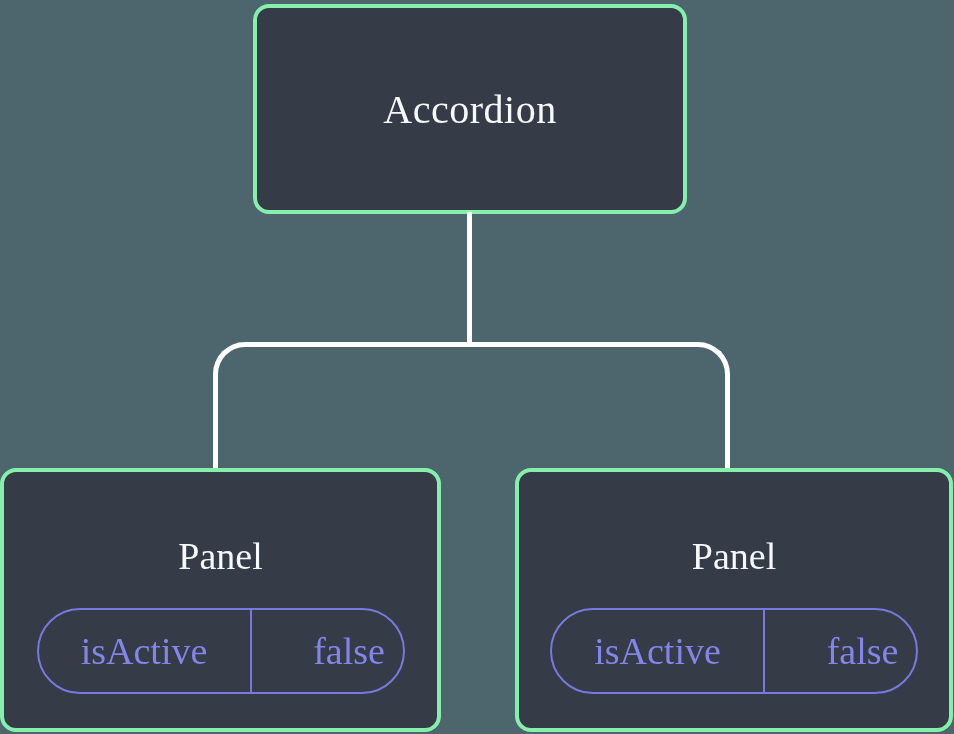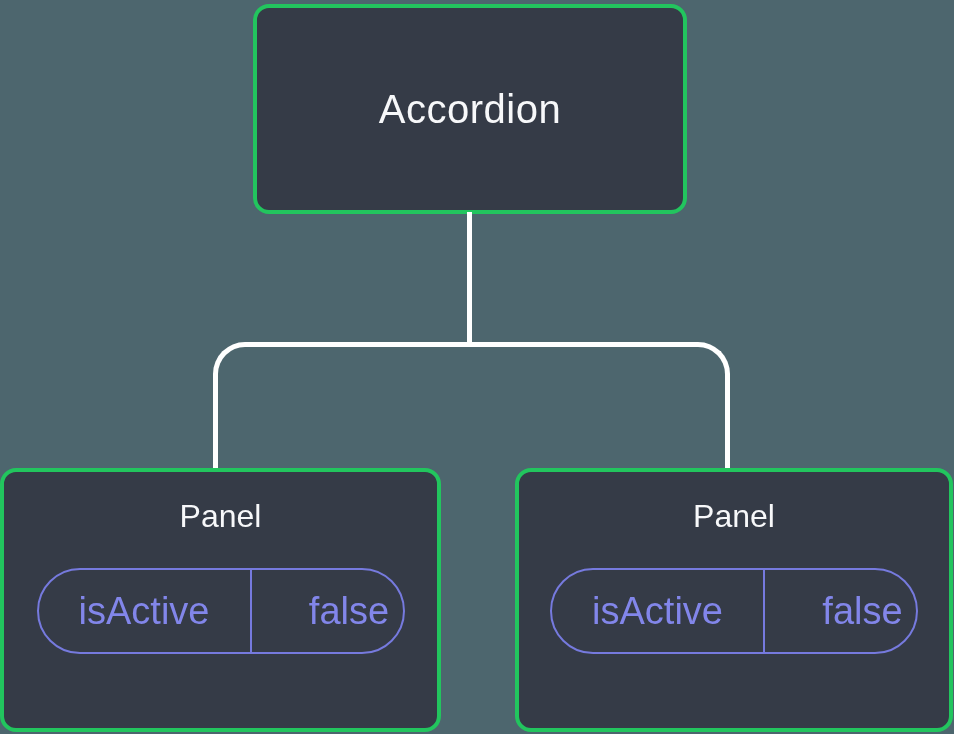--- a/index.html
+++ b/index.html
@@ -14,23 +14,24 @@
     background: #4d666e;
     font-family: "Liberation Sans", sans-serif;
   }
   .canvas {
     position: absolute;
     inset: 0;
   }
   .node {
     position: absolute;
     background: #353b47;
-    border: 4px solid #22c55e;
+    border: 4px solid #86efac;
     box-sizing: border-box;
     color: #f7f8fa;
+    font-family: Liberation Serif, serif;
   }
   .node-root {
     left: 253px;
     top: 4px;
     width: 434px;
     height: 210px;
     border-radius: 16px;
     display: flex;
     align-items: center;
     justify-content: center;
@@ -73,22 +74,22 @@
   }
   .node-panel.pos-left {
     left: 0px;
     width: 441px;
   }
   .node-panel.pos-right {
     left: 515px;
     width: 438px;
   }
   .panel-title {
-    margin-top: 22px;
-    font-size: 32px;
+    margin-top: 62px;
+    font-size: 38px;
     font-weight: 500;
     line-height: 44px;
     color: #f7f8fa;
   }
   .prop-pill {
     margin-top: 30px;
     width: 368px;
     height: 86px;
     box-sizing: border-box;
     border: 2px solid #767ade;

